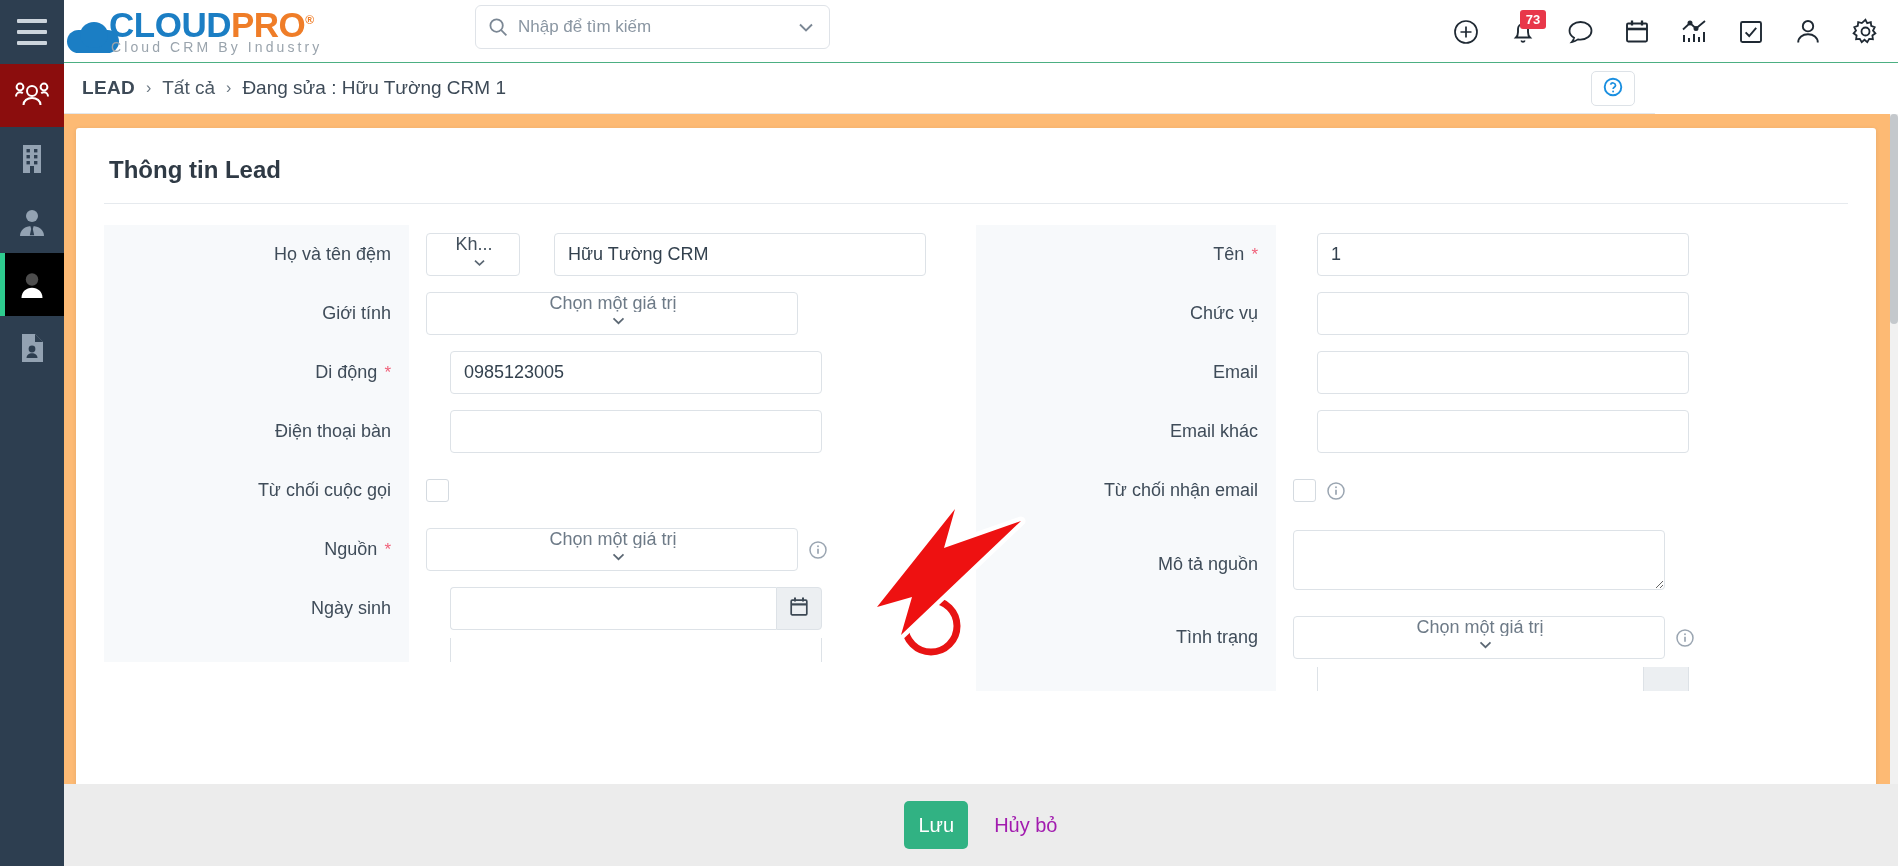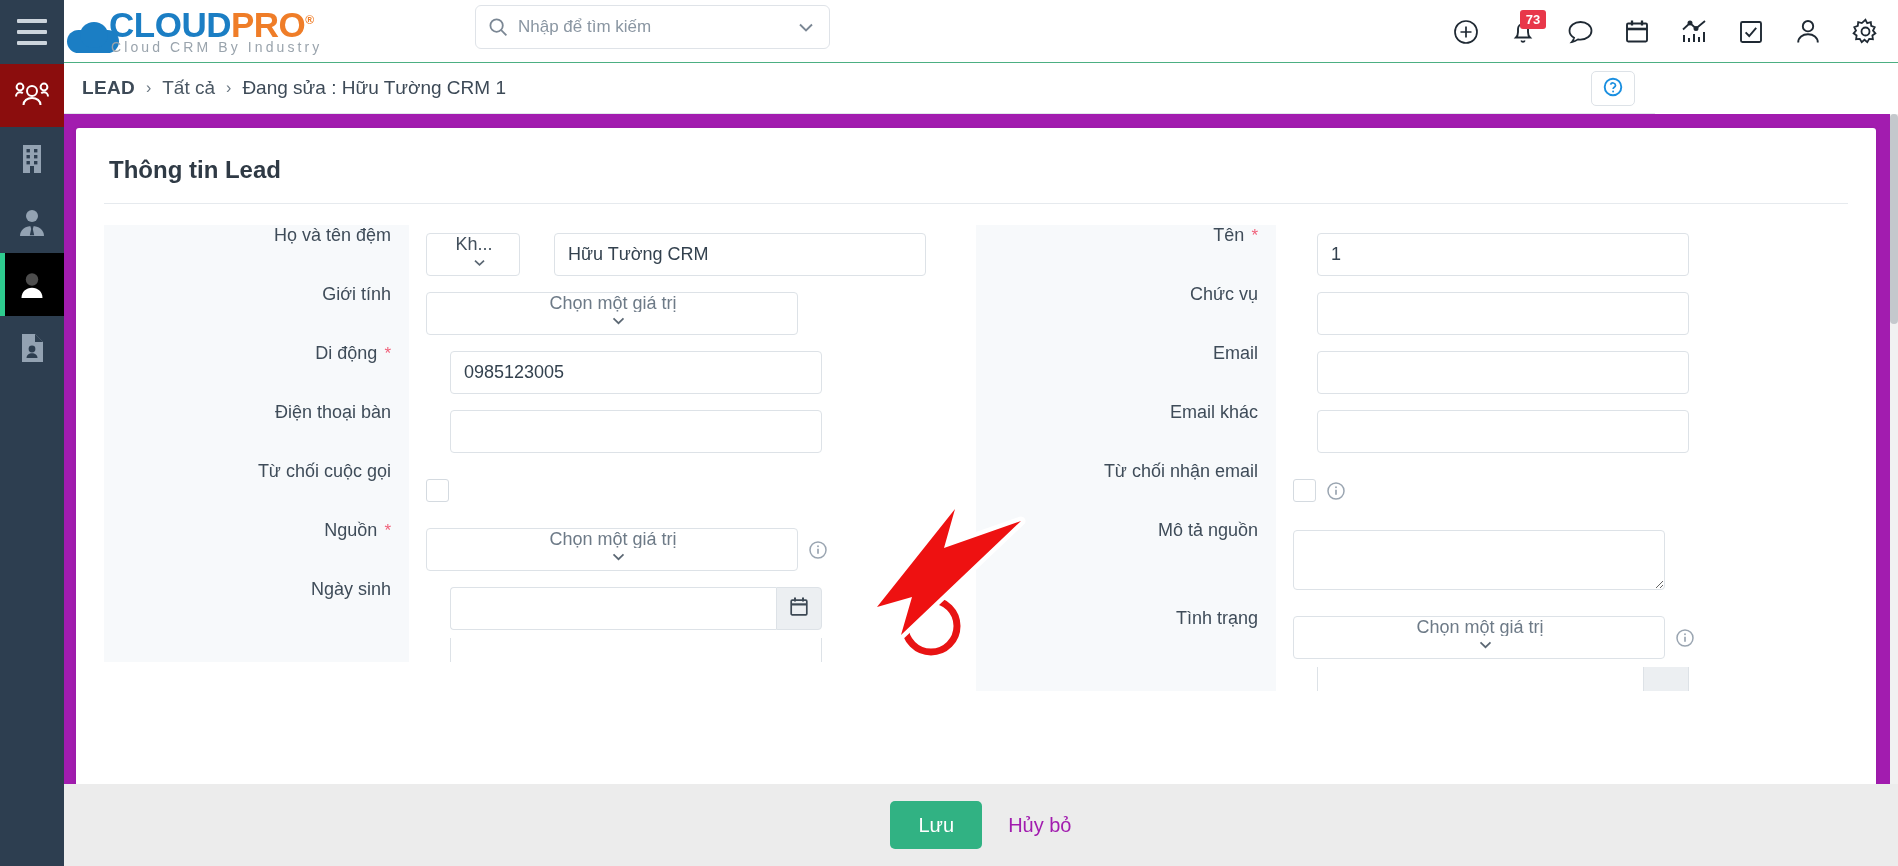--- a/index.html
+++ b/index.html
@@ -138,21 +138,21 @@
     width: 44px; height: 35px;
     border: 1px solid #dde2e7; border-radius: 5px;
     background: #fff; display: flex; align-items: center; justify-content: center;
     cursor: pointer;
   }
 
   
   .main {
     position: absolute; left: 64px; top: 114px;
     width: 1834px; height: 752px;
-    background: #a21caf;
+    background: #fdba74;
     overflow: hidden;
   }
   .card {
     position: absolute; left: 12px; top: 14px;
     width: 1800px; height: 720px;
     background: #ffffff;
     border-radius: 3px;
     box-shadow: 0 1px 4px rgba(22,40,60,.10);
   }
   .card-title {
@@ -169,21 +169,21 @@
   .col { width: 50%; }
   .row {
     display: flex; align-items: flex-start;
     height: 59px;
   }
   .row.row-tall { height: 88px; }
   .lbl-cell {
     width: 305px; flex: 0 0 305px;
     background: #f7f9fb;
     height: 100%;
-    display: flex; align-items: flex-start; justify-content: flex-end;
+    display: flex; align-items: center; justify-content: flex-end;
     padding-right: 18px;
   }
   .col-right .lbl-cell { width: 300px; flex: 0 0 300px; }
   .lbl {
     font-size: 18px; color: #3f4c59; text-align: right;
     white-space: nowrap;
   }
   .req { color: #f0617a; margin-left: 7px; font-size: 17px; }
   .ctl-cell {
     flex: 1; height: 100%;
@@ -242,21 +242,21 @@
     position: absolute; left: 64px; bottom: 0;
     width: 1834px; height: 82px;
     background: #ececec;
     display: flex; align-items: center; justify-content: center;
     gap: 26px; z-index: 25;
   }
   .btn-save {
     background: #31b283; color: #ffffff;
     border: none; border-radius: 5px;
     font-size: 20px; font-family: "Liberation Sans", sans-serif;
-    padding: 0 28px; height: 48px; cursor: pointer;
+    padding: 0 14px; height: 48px; cursor: pointer;
   }
   .btn-cancel {
     background: transparent; border: none;
     color: #a21caf; font-size: 20px;
     font-family: "Liberation Sans", sans-serif;
     cursor: pointer;
   }
   .footer-peek {
     position: absolute; left: 0; bottom: 0;
     width: 1834px; height: 4px;

